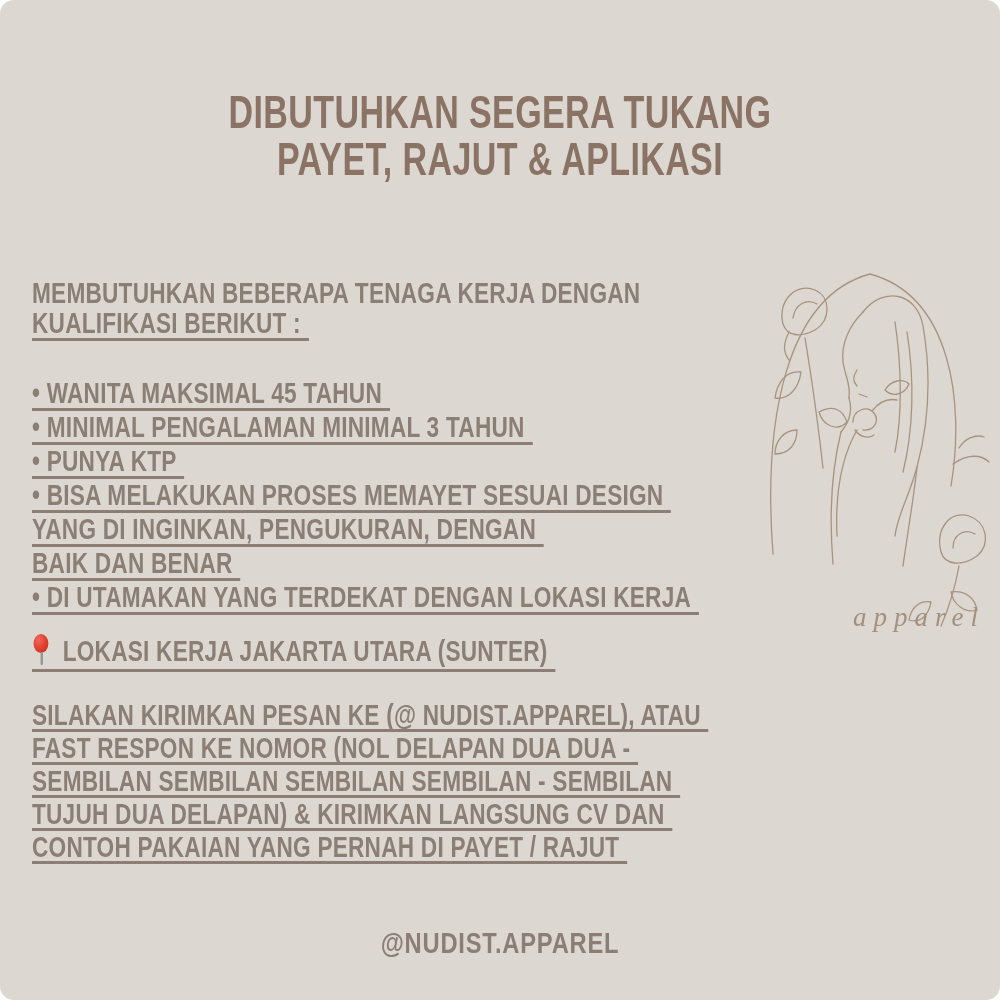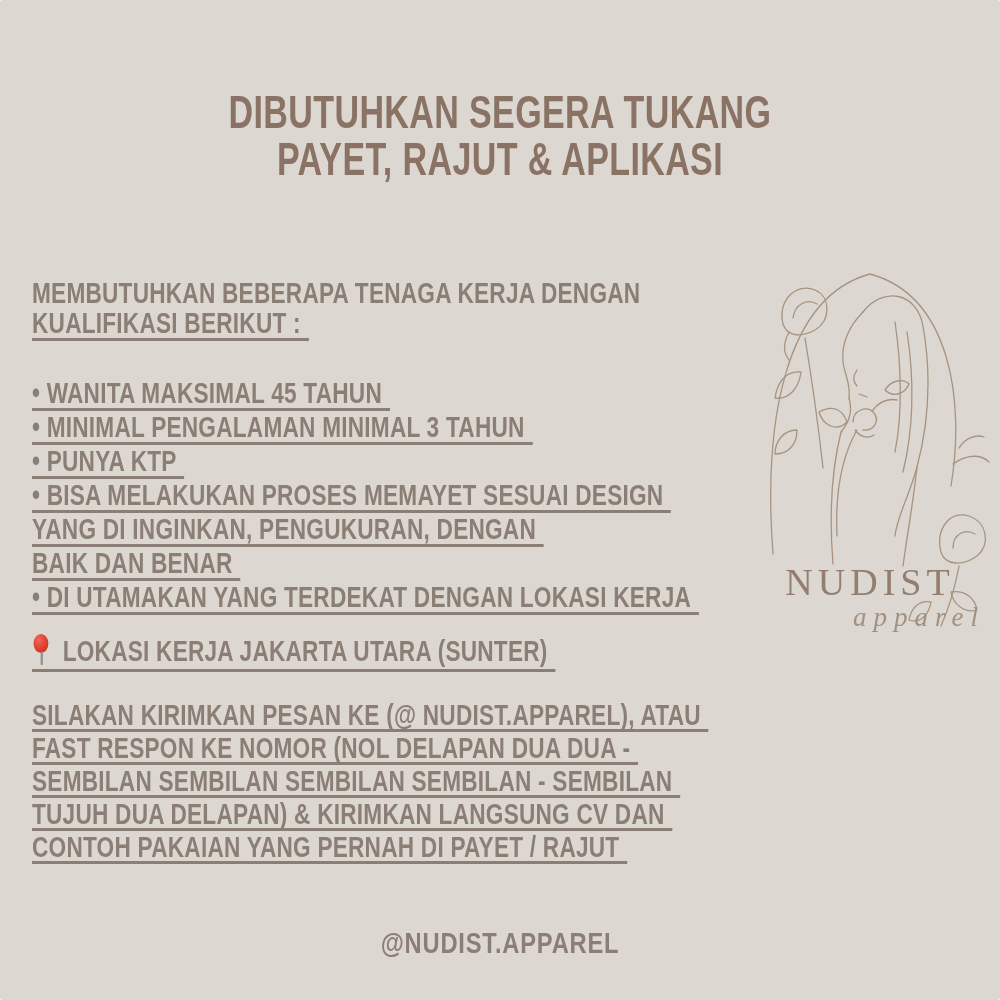--- a/index.html
+++ b/index.html
@@ -1,20 +1,20 @@
 <!DOCTYPE html>
 <html><head>
 <meta charset="utf-8">
 <style>
   html,body{margin:0;padding:0;background:#ffffff;}
   .poster{
     position:relative;
     width:1000px;height:1000px;
     background:#dcd8d1;
-    border-radius:2px;
+    border-radius:14px;
     overflow:hidden;
     font-family:"Liberation Sans",sans-serif;
     font-weight:700;
   }
   
   .title{
     position:absolute;top:89px;left:0;width:1000px;
     text-align:center;
     font-size:46px;line-height:47px;
     color:#8a7365;
@@ -147,17 +147,16 @@
       <g>
         <path d="M208,212 C222,202 236,202 244,210"></path>
         <path d="M214,196 C220,186 231,182 239,185"></path>
         <path d="M196,300 C190,276 206,258 224,264 C242,270 246,292 232,304 C218,314 200,314 196,300"></path>
         <path d="M208,296 C208,282 220,276 230,282"></path>
         <path d="M214,314 C210,336 204,356 196,374"></path>
         <path d="M206,340 C220,338 230,346 232,358 C220,362 208,352 206,340"></path>
         <path d="M186,350 C174,348 166,356 164,368 C176,372 184,362 186,350"></path>
       </g>
     </svg>
-    <div class="brand">NUDIST</div>
     <div class="brand-sub">apparel</div>
   </div>
 
 </div>
 
 </body></html>

